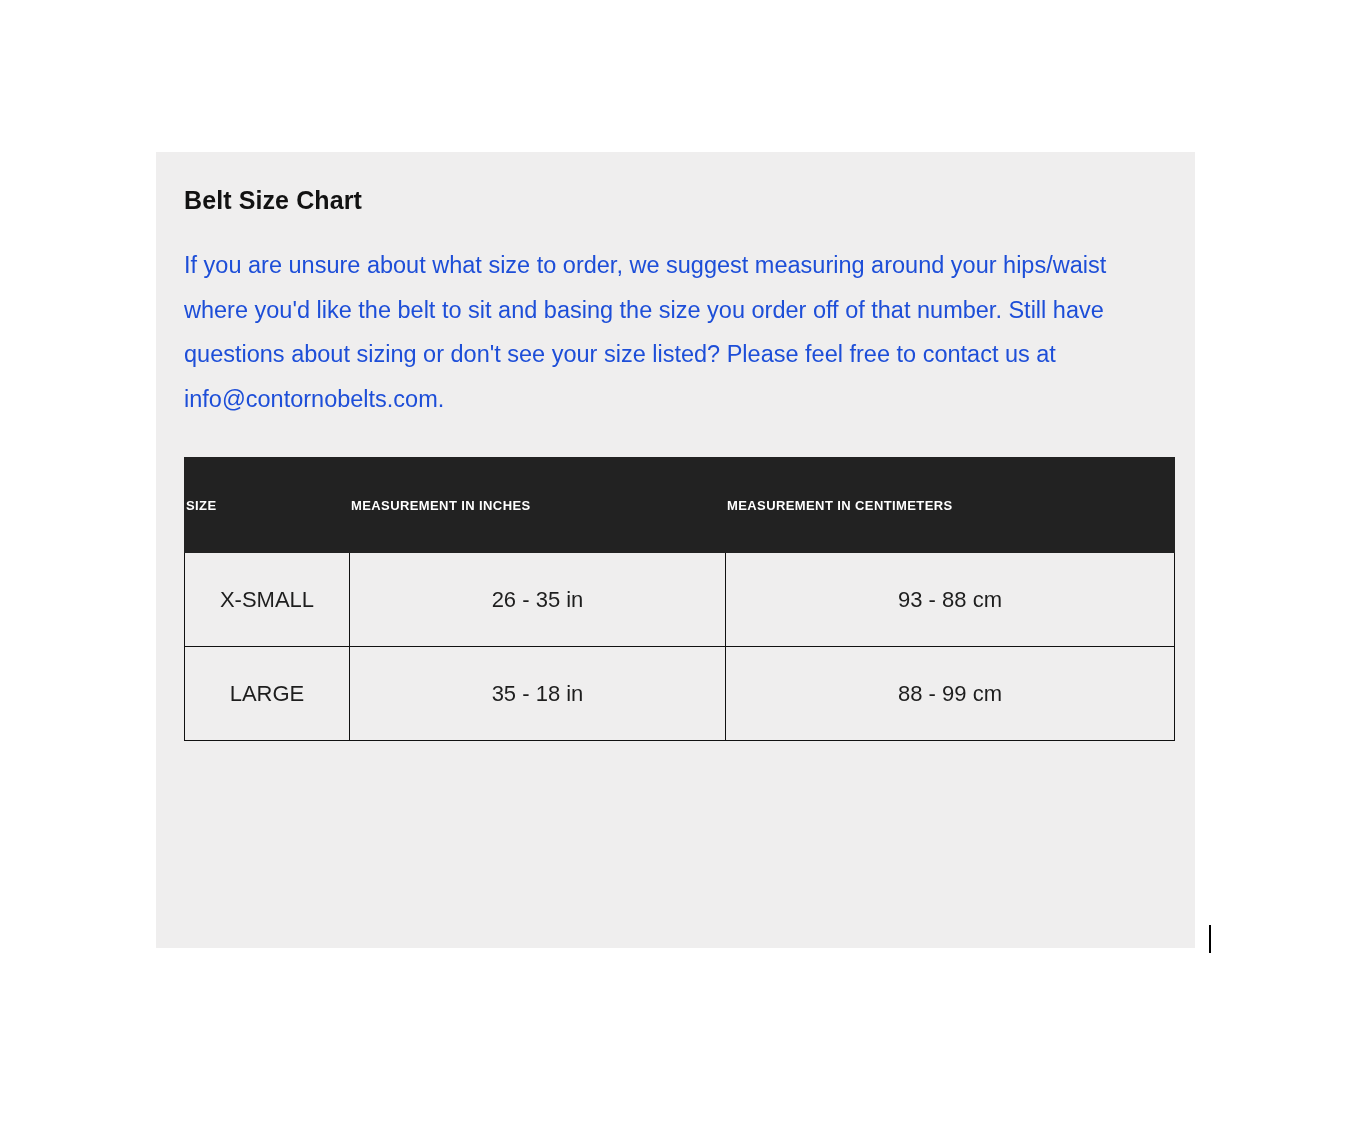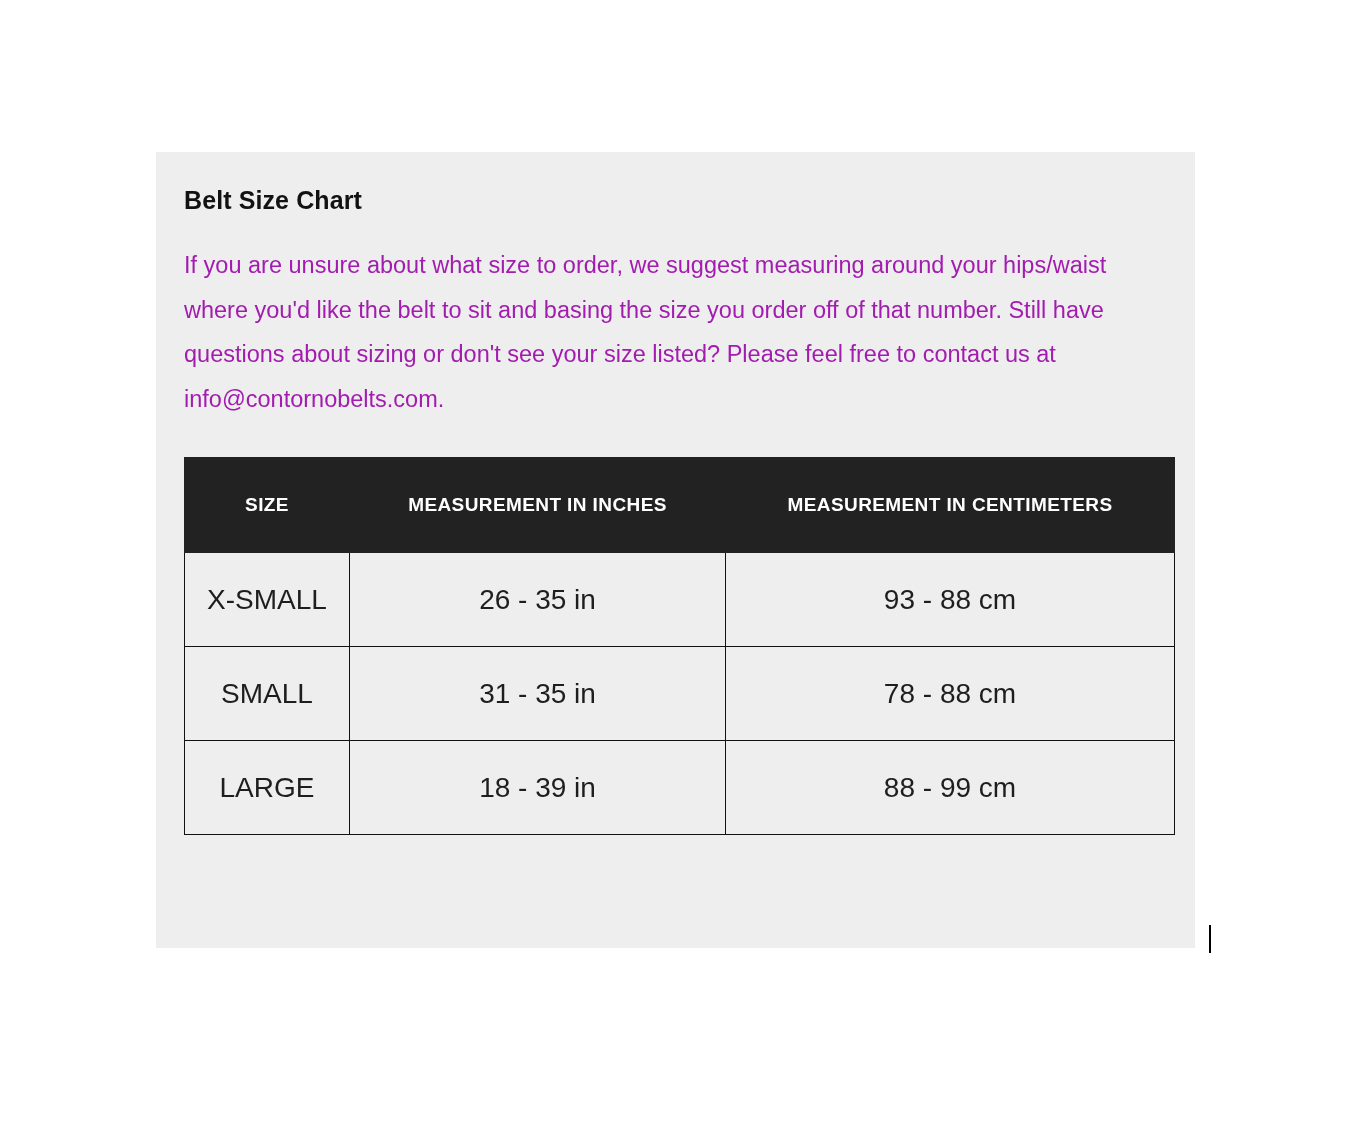--- a/index.html
+++ b/index.html
@@ -28,45 +28,45 @@
   .panel-title {
     font-size: 25px;
     font-weight: bold;
     letter-spacing: 0.1px;
     color: #121212;
     margin: 0 0 28px 0;
   }
   .intro {
     font-size: 23.5px;
     line-height: 44.5px;
-    color: #a21caf;
+    color: #1d4ed8;
     margin: 0 0 36px 0;
     max-width: 985px;
     font-weight: 400;
   }
   table.size-table {
     border-collapse: collapse;
     width: 990px;
     table-layout: fixed;
   }
   table.size-table th {
     background: #222222;
     color: #ffffff;
-    font-size: 19px;
+    font-size: 13px;
     font-weight: bold;
     letter-spacing: 0.4px;
     height: 92px;
-    text-align: center;
+    text-align: left;
     border: 1px solid #222222;
     vertical-align: middle;
   }
   table.size-table td {
     background: #efeeee;
     color: #1e1e1e;
-    font-size: 28px;
+    font-size: 22px;
     height: 91px;
     text-align: center;
     border: 1px solid #111111;
     vertical-align: middle;
     font-weight: 400;
   }
   col.c1 { width: 165px; }
   col.c2 { width: 376px; }
   col.c3 { width: 449px; }
   .caret {
@@ -98,26 +98,21 @@
         <th>MEASUREMENT IN CENTIMETERS</th>
       </tr>
     </thead>
     <tbody>
       <tr>
         <td>X-SMALL</td>
         <td>26 - 35 in</td>
         <td>93 - 88 cm</td>
       </tr>
       <tr>
-        <td>SMALL</td>
-        <td>31 - 35 in</td>
-        <td>78 - 88 cm</td>
-      </tr>
-      <tr>
         <td>LARGE</td>
-        <td>18 - 39 in</td>
+        <td>35 - 18 in</td>
         <td>88 - 99 cm</td>
       </tr>
     </tbody>
   </table>
 </div>
 
 <div class="caret"></div>
 
 </body></html>

